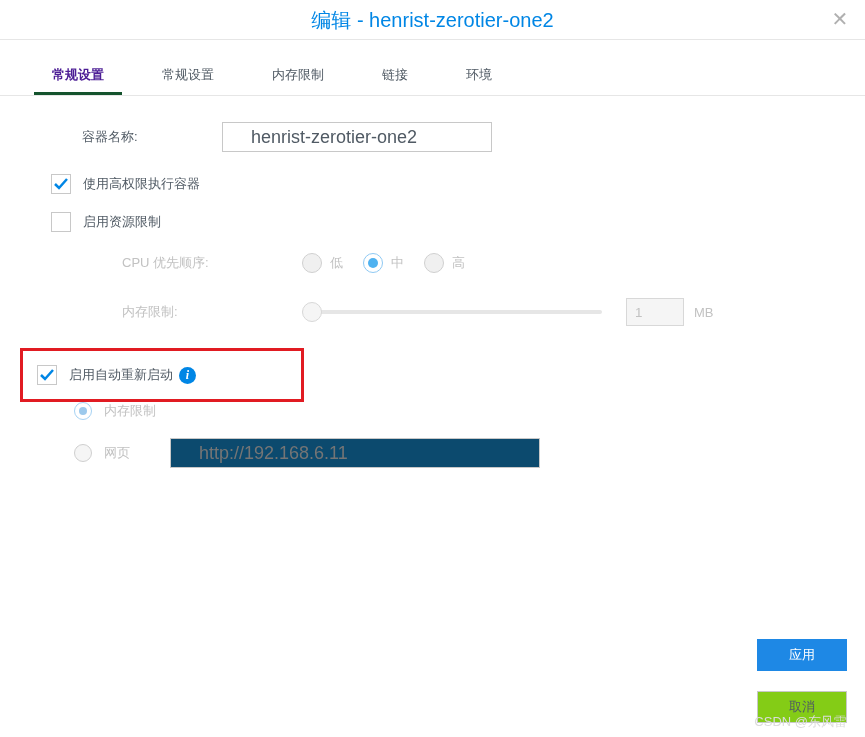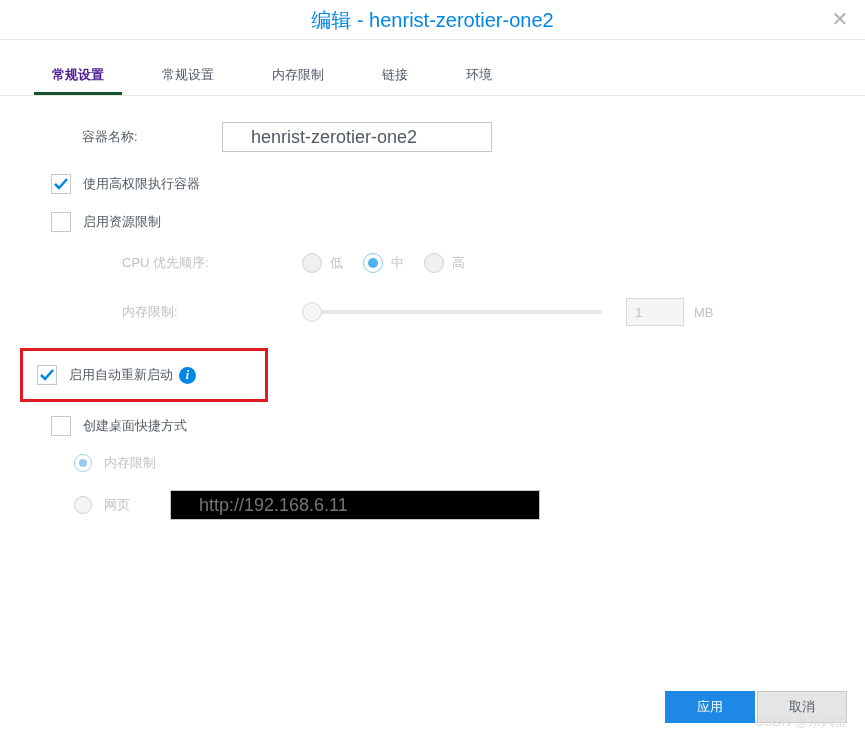--- a/index.html
+++ b/index.html
@@ -74,21 +74,21 @@
     }
     .text-input {
       height: 30px;
       border: 1px solid #c8c8c8;
       padding: 0 28px;
       font-size: 18px;
       color: #505a64;
       outline: none;
     }
     .text-input:disabled {
-      background: #000000;
+      background: #0c4a6e;
       color: #b8b8b8;
     }
     .checkbox-row {
       display: flex;
       align-items: center;
       margin-bottom: 18px;
       margin-left: 17px;
     }
     .checkbox {
       width: 20px;
@@ -175,24 +175,24 @@
       margin-left: 24px;
     }
     .mem-unit {
       margin-left: 10px;
       color: #c2c2c2;
     }
     .highlight-box {
       border: 3px solid #e11b22;
       padding: 14px 8px;
       margin-left: -14px;
-      margin-bottom: 14px;
-      display: inline-flex;
-      align-items: center;
-      width: 248px;
+      margin-bottom: 0;
+      display: inline-flex;
+      align-items: center;
+      width: 284px;
     }
     .info-icon {
       width: 17px;
       height: 17px;
       background: #0086e5;
       color: #fff;
       border-radius: 50%;
       display: inline-flex;
       align-items: center;
       justify-content: center;
@@ -227,27 +227,28 @@
       width: 8px;
       height: 8px;
       background: #9cc9ec;
       border-radius: 50%;
     }
     .footer {
       position: absolute;
       bottom: 14px;
       right: 18px;
       display: flex;
-      gap: 2px;
+      gap: 20px;
+      flex-direction: column;
     }
     .btn {
       width: 90px;
       height: 32px;
       border: 1px solid #c8c8c8;
-      background: #e5e5e5;
+      background: #84cc16;
       cursor: pointer;
       font-size: 13px;
       color: #505a64;
     }
     .btn.primary {
       background: #1e88e5;
       border-color: #1e88e5;
       color: #fff;
     }
     .watermark {
@@ -326,26 +327,20 @@
     <div class="highlight-box">
       <span class="checkbox checked" style="margin-left:6px">
         <svg width="16" height="16" viewBox="0 0 16 16">
             <path d="M2 8 L6 12 L14 3" stroke="#0086e5" stroke-width="2.5" fill="none"></path>
           </svg>
       </span>
       <span class="check-label">启用自动重新启动</span>
       <span class="info-icon">i</span>
     </div>
 
-    <div class="checkbox-row">
-      <span class="checkbox">
-        
-      </span>
-      <span class="check-label">创建桌面快捷方式</span>
-    </div>
 
     <div class="indent">
       <div class="sub-radio-row">
         <span class="sub-radio sel"></span>
         <span class="disabled-text">内存限制</span>
       </div>
       <div class="sub-radio-row">
         <span class="sub-radio"></span>
         <span class="disabled-text" style="width:56px">网页</span>
         <input class="text-input" disabled="" style="width: 370px; margin-left: 10px;" placeholder="http://192.168.6.11">

